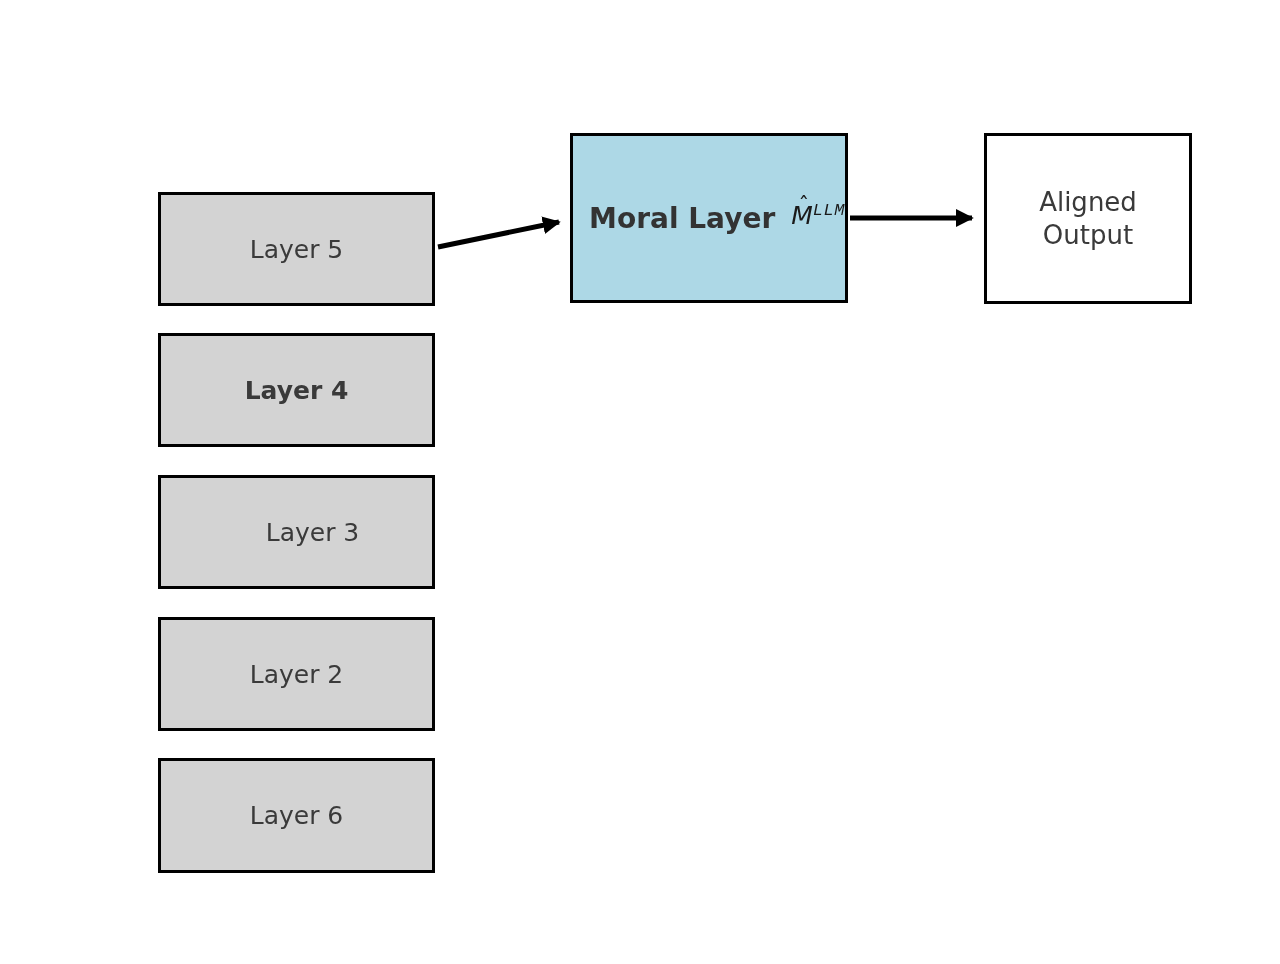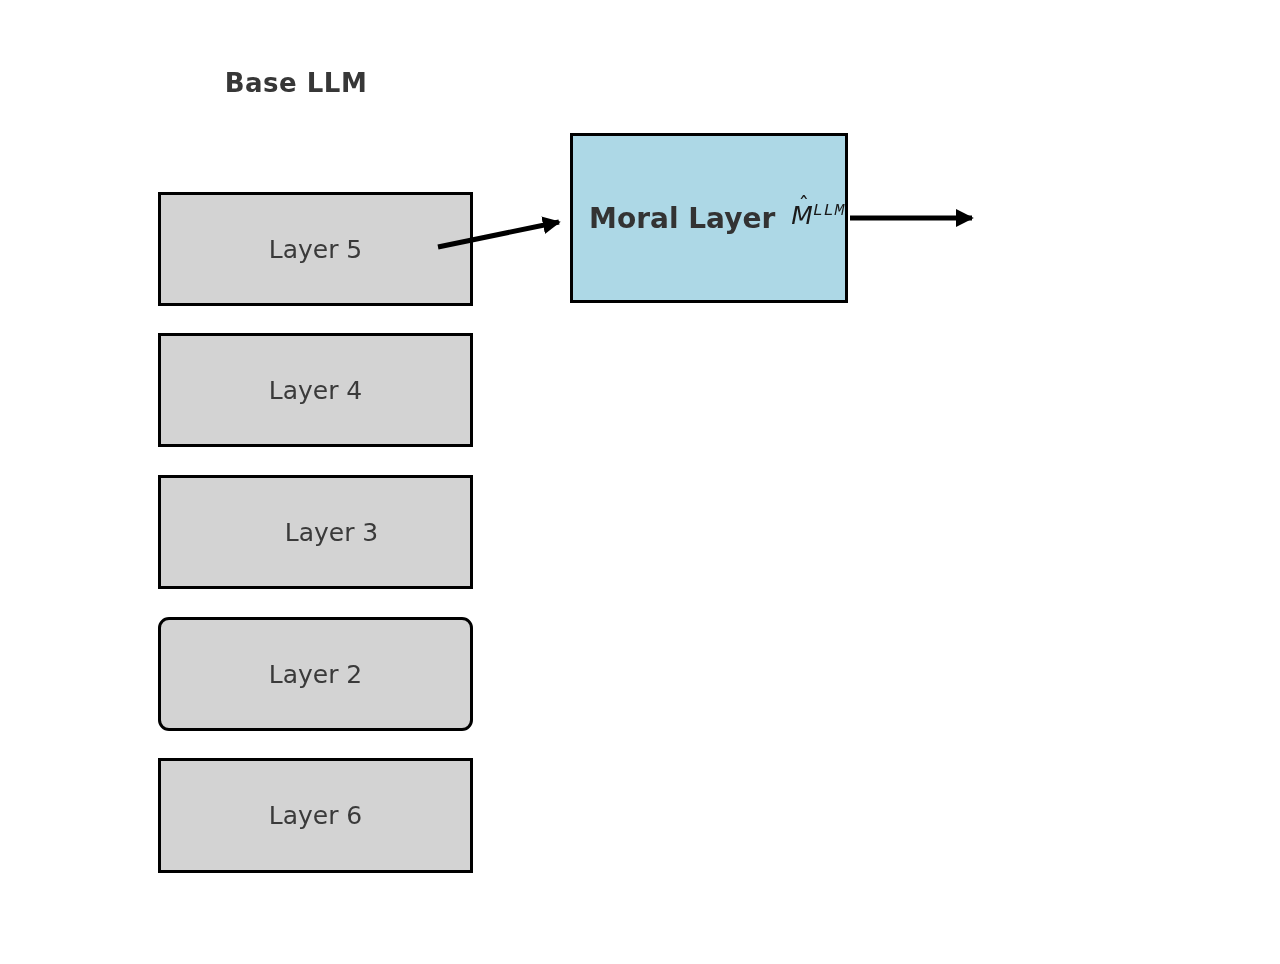--- a/index.html
+++ b/index.html
@@ -20,31 +20,31 @@
     left: 76px; top: 66px; width: 440px;
     text-align: center;
     font-weight: bold;
     font-size: 26px;
     line-height: 35px;
     color: #373737;
     letter-spacing: 0.5px;
   }
   .layer-box {
     position: absolute;
-    left: 158px; width: 315px; height: 114px;
+    left: 158px; width: 277px; height: 114px;
     background: #d3d3d3;
     border: 3px solid #000000;
     display: flex; align-items: center; justify-content: center;
     font-size: 25px;
     color: #3a3a3a;
   }
   .layer-5 { top: 192px; }
-  .layer-4 { top: 333px; }
+  .layer-4 { top: 333px; font-weight: bold; }
   .layer-3 { top: 475px; padding-left: 32px; }
-  .layer-2 { top: 617px; border-radius: 11px; }
+  .layer-2 { top: 617px; }
   .layer-1 { top: 758px; height: 115px; }
   .moral-box {
     position: absolute;
     left: 570px; top: 133px; width: 278px; height: 170px;
     background: #add8e6;
     border: 3px solid #000000;
     display: flex; flex-direction: row;
     align-items: center; justify-content: center;
   }
   .moral-title {
@@ -90,21 +90,20 @@
     text-align: center;
   }
   .arrow-layer { position: absolute; left: 0; top: 0; pointer-events: none; }
 </style>
 </head>
 <body>
 
 <div class="canvas">
 
   <div class="diagram-title">
-    <div>Base LLM</div>
   </div>
 
   <div class="layer-box layer-5">
     <span>Layer 5</span>
   </div>
   <div class="layer-box layer-4">
     <span>Layer 4</span>
   </div>
   <div class="layer-box layer-3">
     <span>Layer 3</span>
@@ -119,20 +118,24 @@
   <div class="moral-box">
     <div class="moral-title">Moral Layer</div>
     <div class="moral-formula">
       <span class="m-hat-wrap">
         <span>M</span>
         <span class="hat-glyph">ˆ</span>
       </span><span class="formula-sup">LLM</span>
     </div>
   </div>
 
+  <div class="output-box">
+    <div>Aligned</div>
+    <div>Output</div>
+  </div>
 
   <svg class="arrow-layer" width="1280" height="964" viewBox="0 0 1280 964">
     <defs>
       <marker id="arrowhead" viewBox="0 0 10 10" refX="9" refY="5" markerWidth="3.6" markerHeight="4.6" orient="auto">
         <path d="M 0 0 L 10 5 L 0 10 z" fill="#000000"></path>
       </marker>
     </defs>
     <line x1="438" y1="247" x2="559" y2="222" stroke="#000000" stroke-width="5" marker-end="url(#arrowhead)"></line>
     <line x1="850" y1="218" x2="972" y2="218" stroke="#000000" stroke-width="5" marker-end="url(#arrowhead)"></line>
   </svg>

